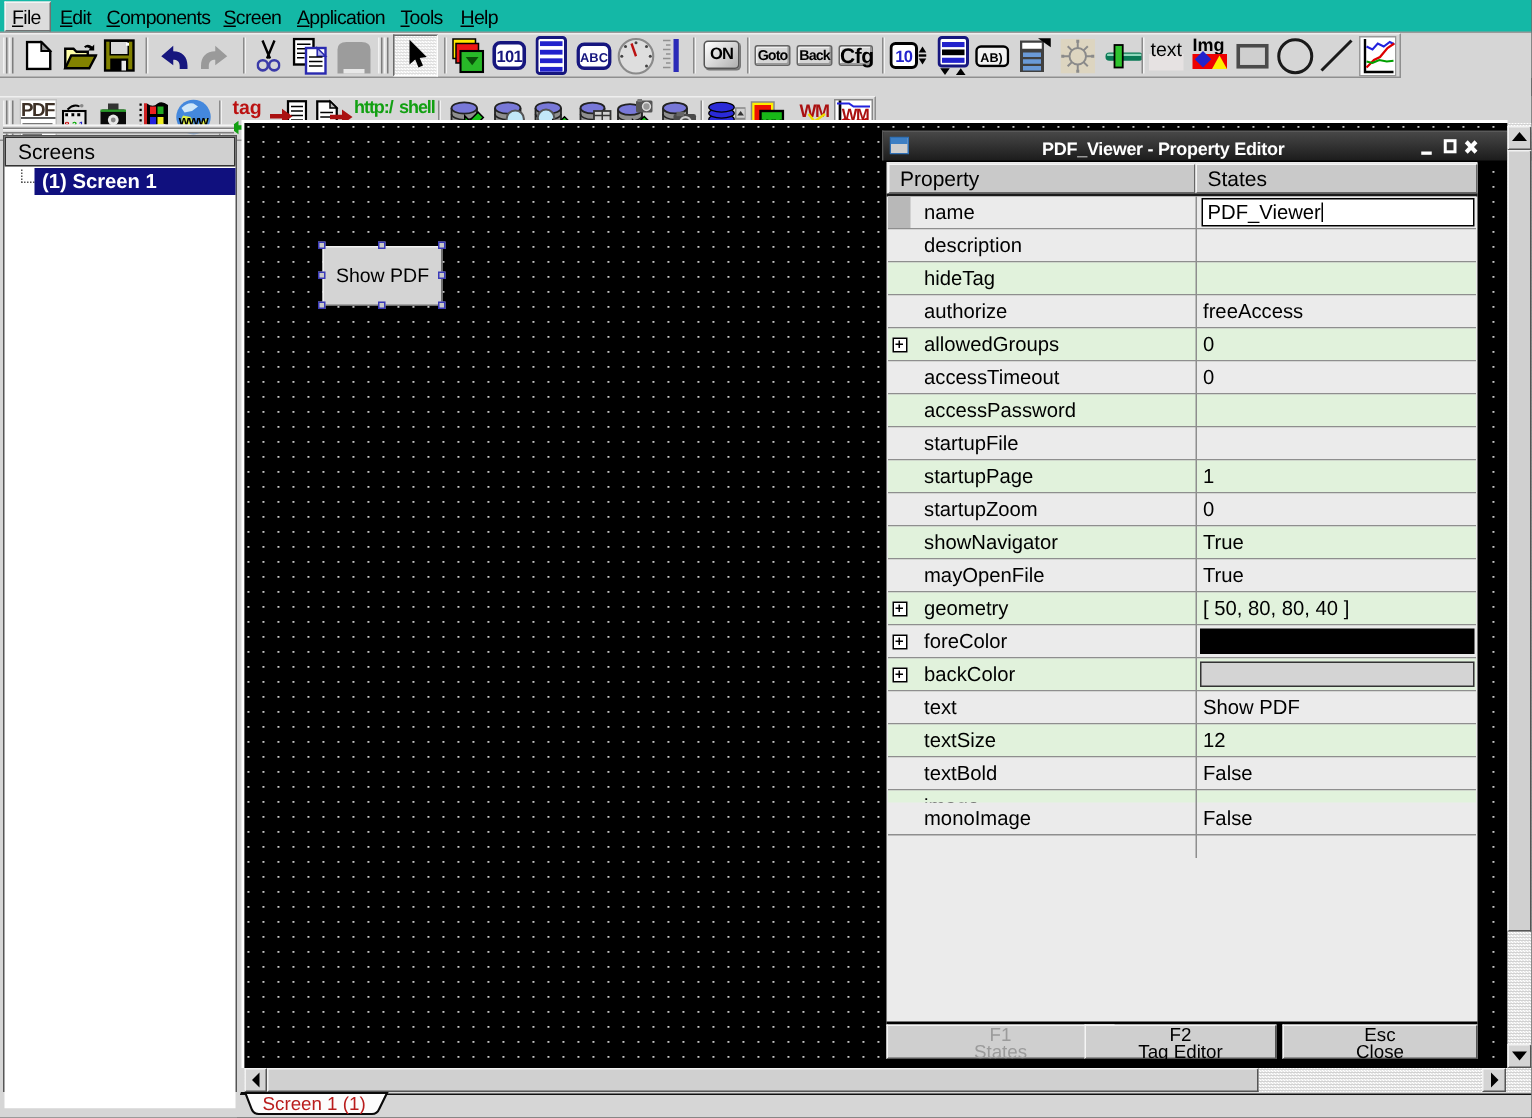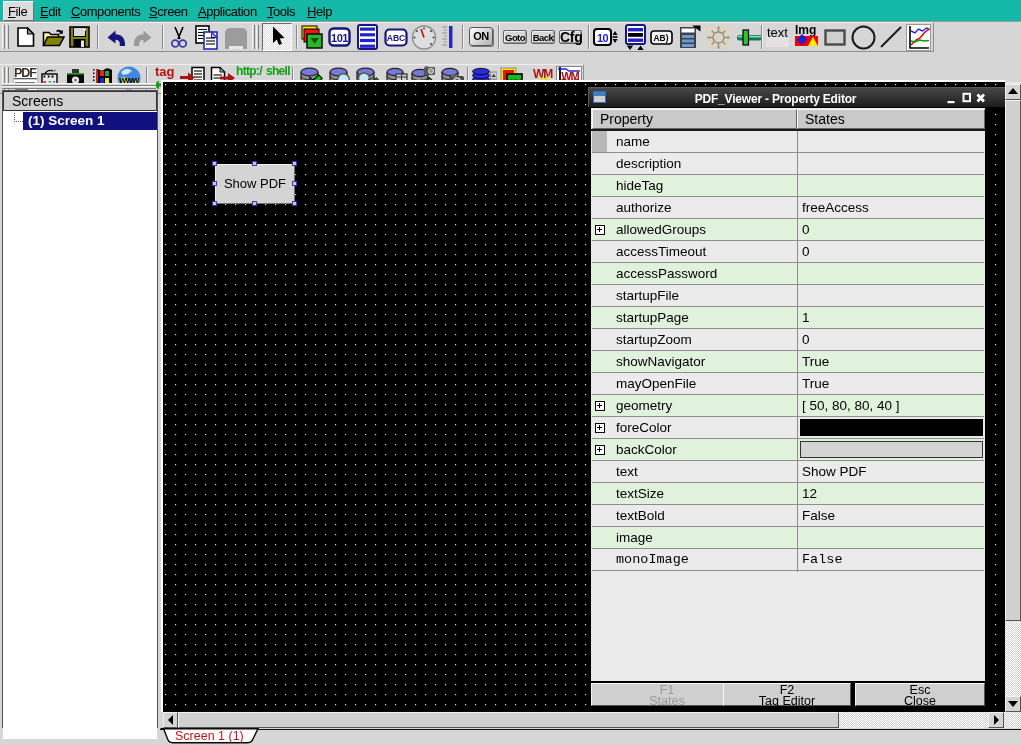--- a/index.html
+++ b/index.html
@@ -567,20 +567,21 @@
     </svg>
   </div>
   <div id="pbody">
     <div class="phead" style="left:1px; width:205px;">Property</div>
     <div class="phead" style="left:206px; width:188px;">States</div>
     <div style="position:absolute; left:0px; top:21.2px; width:394px; height:1.8px; background:#1a1a1a;"></div>
       <div id="prows" style="position:absolute; left:1px; top:23px; width:392px;">
 <div class="prow rg" style="top:0px;">
           <div style="position:absolute;left:0;top:0;width:15px;height:21px;background:#b8b8b8;"></div>
           <div class="lbl">name</div>
+          <div style="position:absolute;left:209px;top:1px;width:182px;height:19px;background:#fff;border:1px solid #000;font-size:13.5px;line-height:17px;padding-left:3px;">PDF_Viewer<span style="display:inline-block;width:1px;height:13px;background:#000;vertical-align:-2px;"></span></div>
         </div>
 <div class="prow rg" style="top:22px;">
           <div class="lbl">description</div>
         </div>
 <div class="prow rn" style="top:44px;">
           <div class="lbl">hideTag</div>
         </div>
 <div class="prow rg" style="top:66px;">
           <div class="lbl">authorize</div>
           <div class="val">freeAccess</div>
@@ -639,21 +640,21 @@
           <div class="lbl">textSize</div>
           <div class="val">12</div>
         </div>
 <div class="prow rg" style="top:374px;">
           <div class="lbl">textBold</div>
           <div class="val">False</div>
         </div>
 <div class="prow rn" style="top:396px;">
           <div class="lbl">image</div>
         </div>
-<div class="prow rg" style="top:418px;font-family:Liberation Mono, monospace;">
+<div class="prow rg" style="top:404px;">
           <div class="lbl">monoImage</div>
           <div class="val">False</div>
         </div>
 <div class="pdiv"></div>
       </div>
     <div id="pbtns">
       <div class="pbtn" style="left:0px; width:152px; color:#9b9b9b;">F1<br>States</div>
       <div class="pbtn" style="left:132px; width:128px;">F2<br>Tag Editor</div>
       <div class="pbtn" style="left:264px; width:130px;">Esc<br>Close</div>
     </div>

